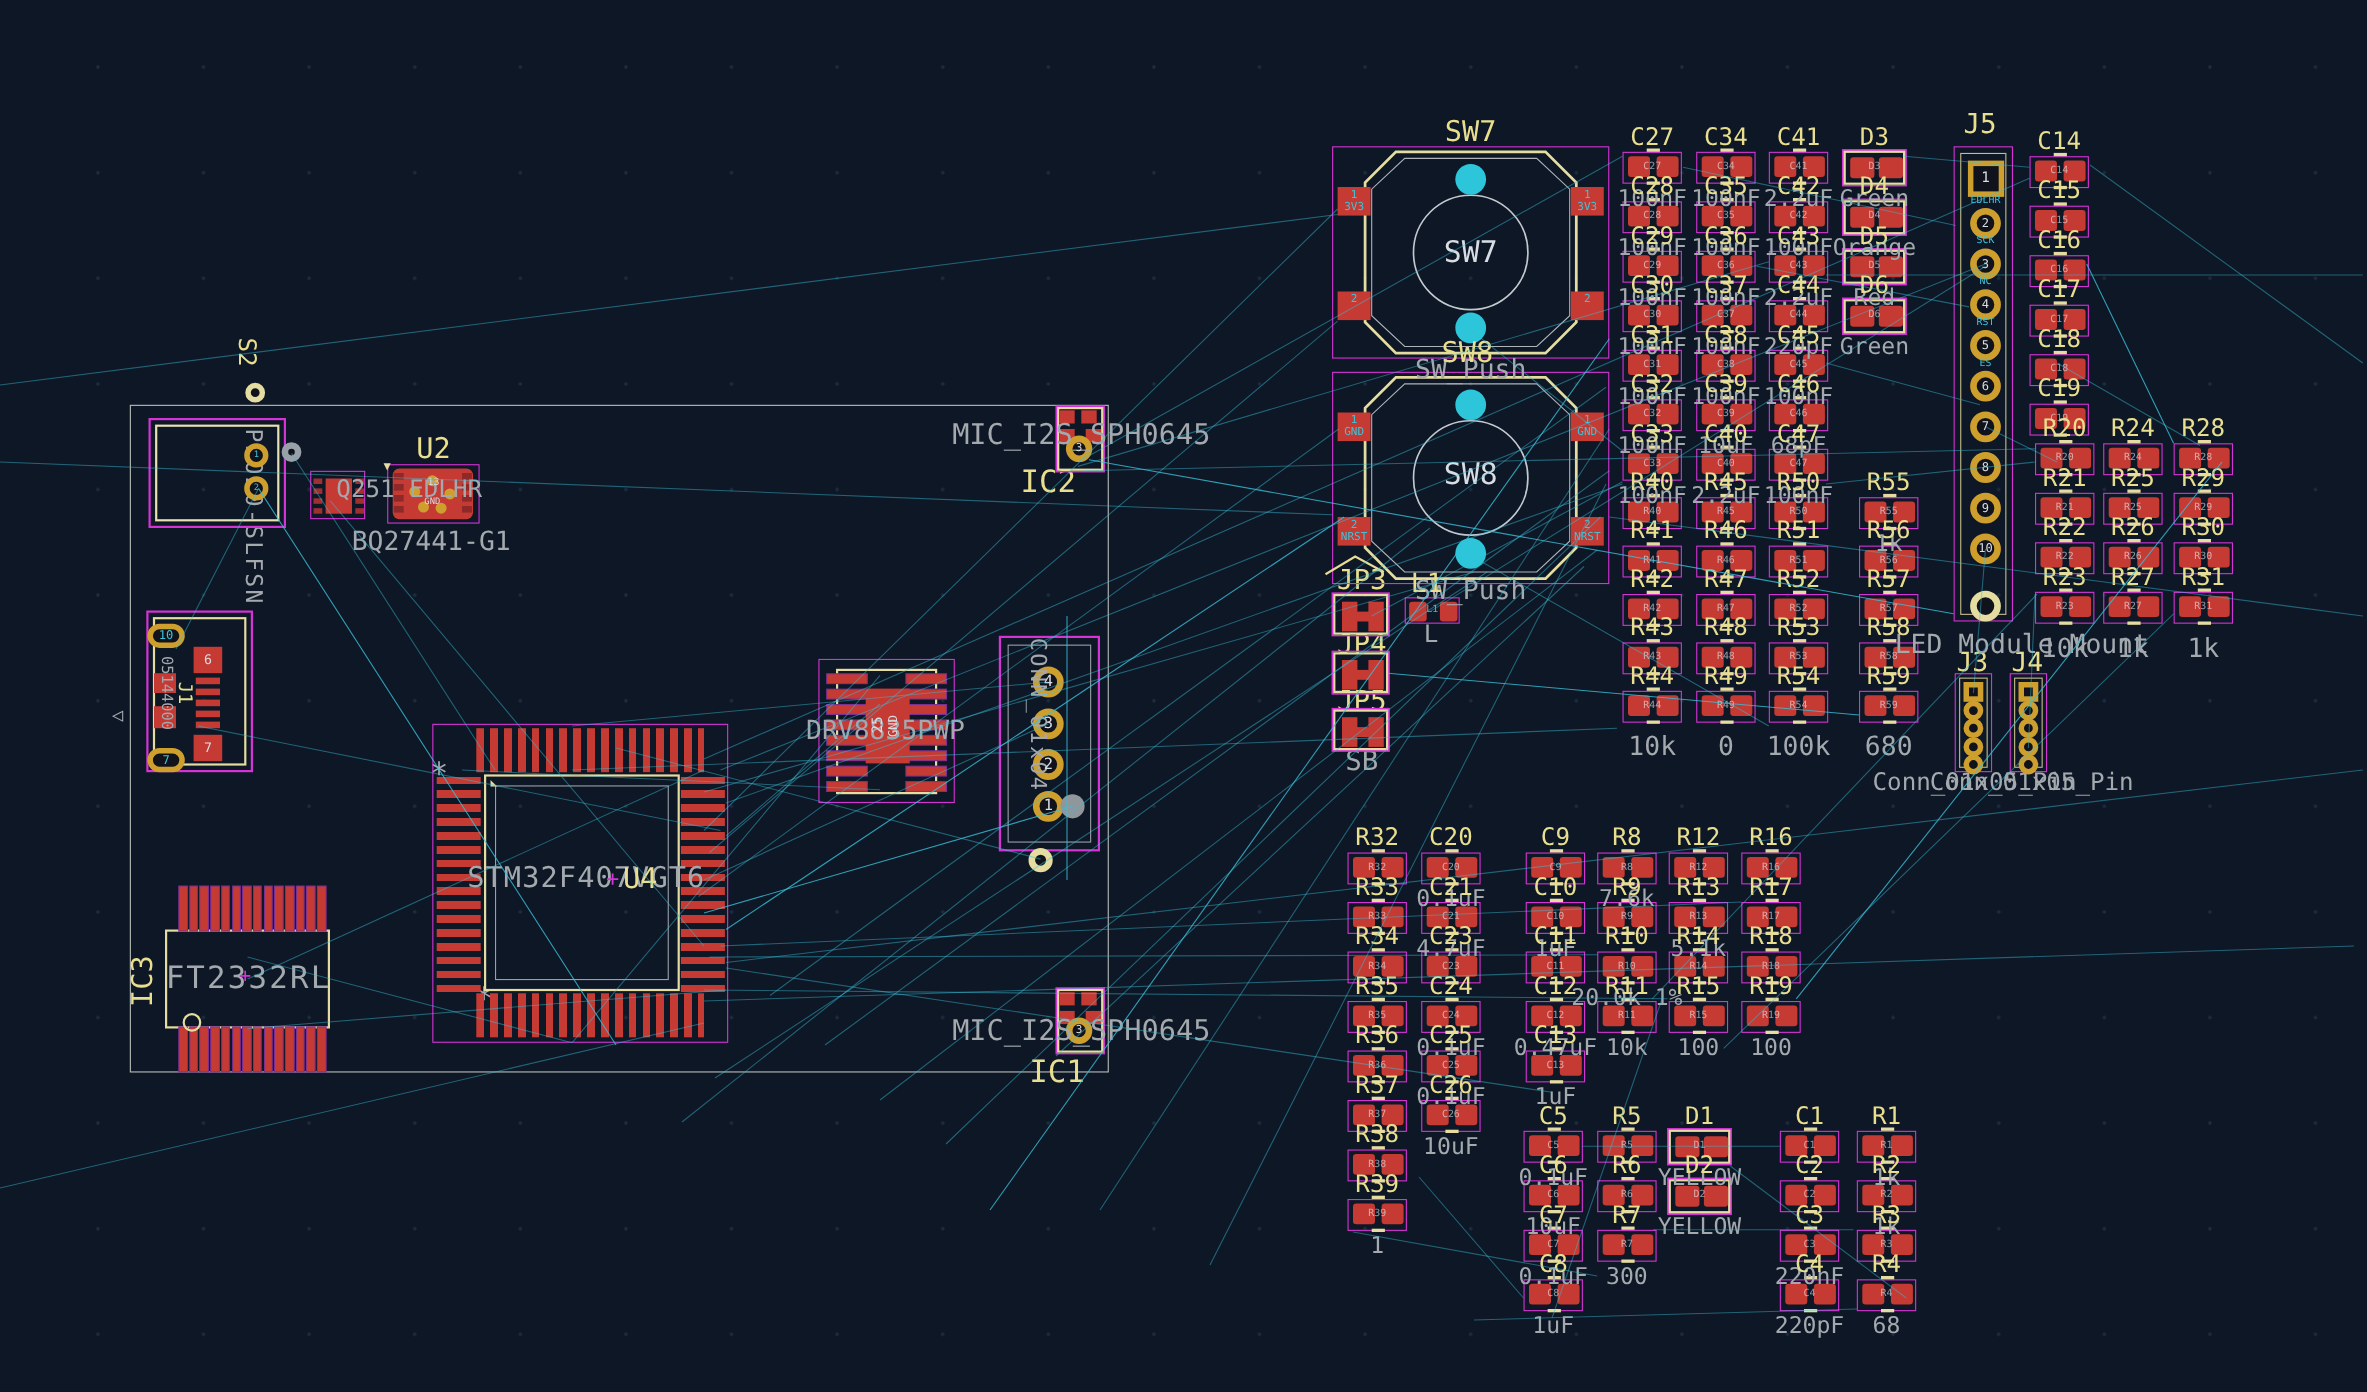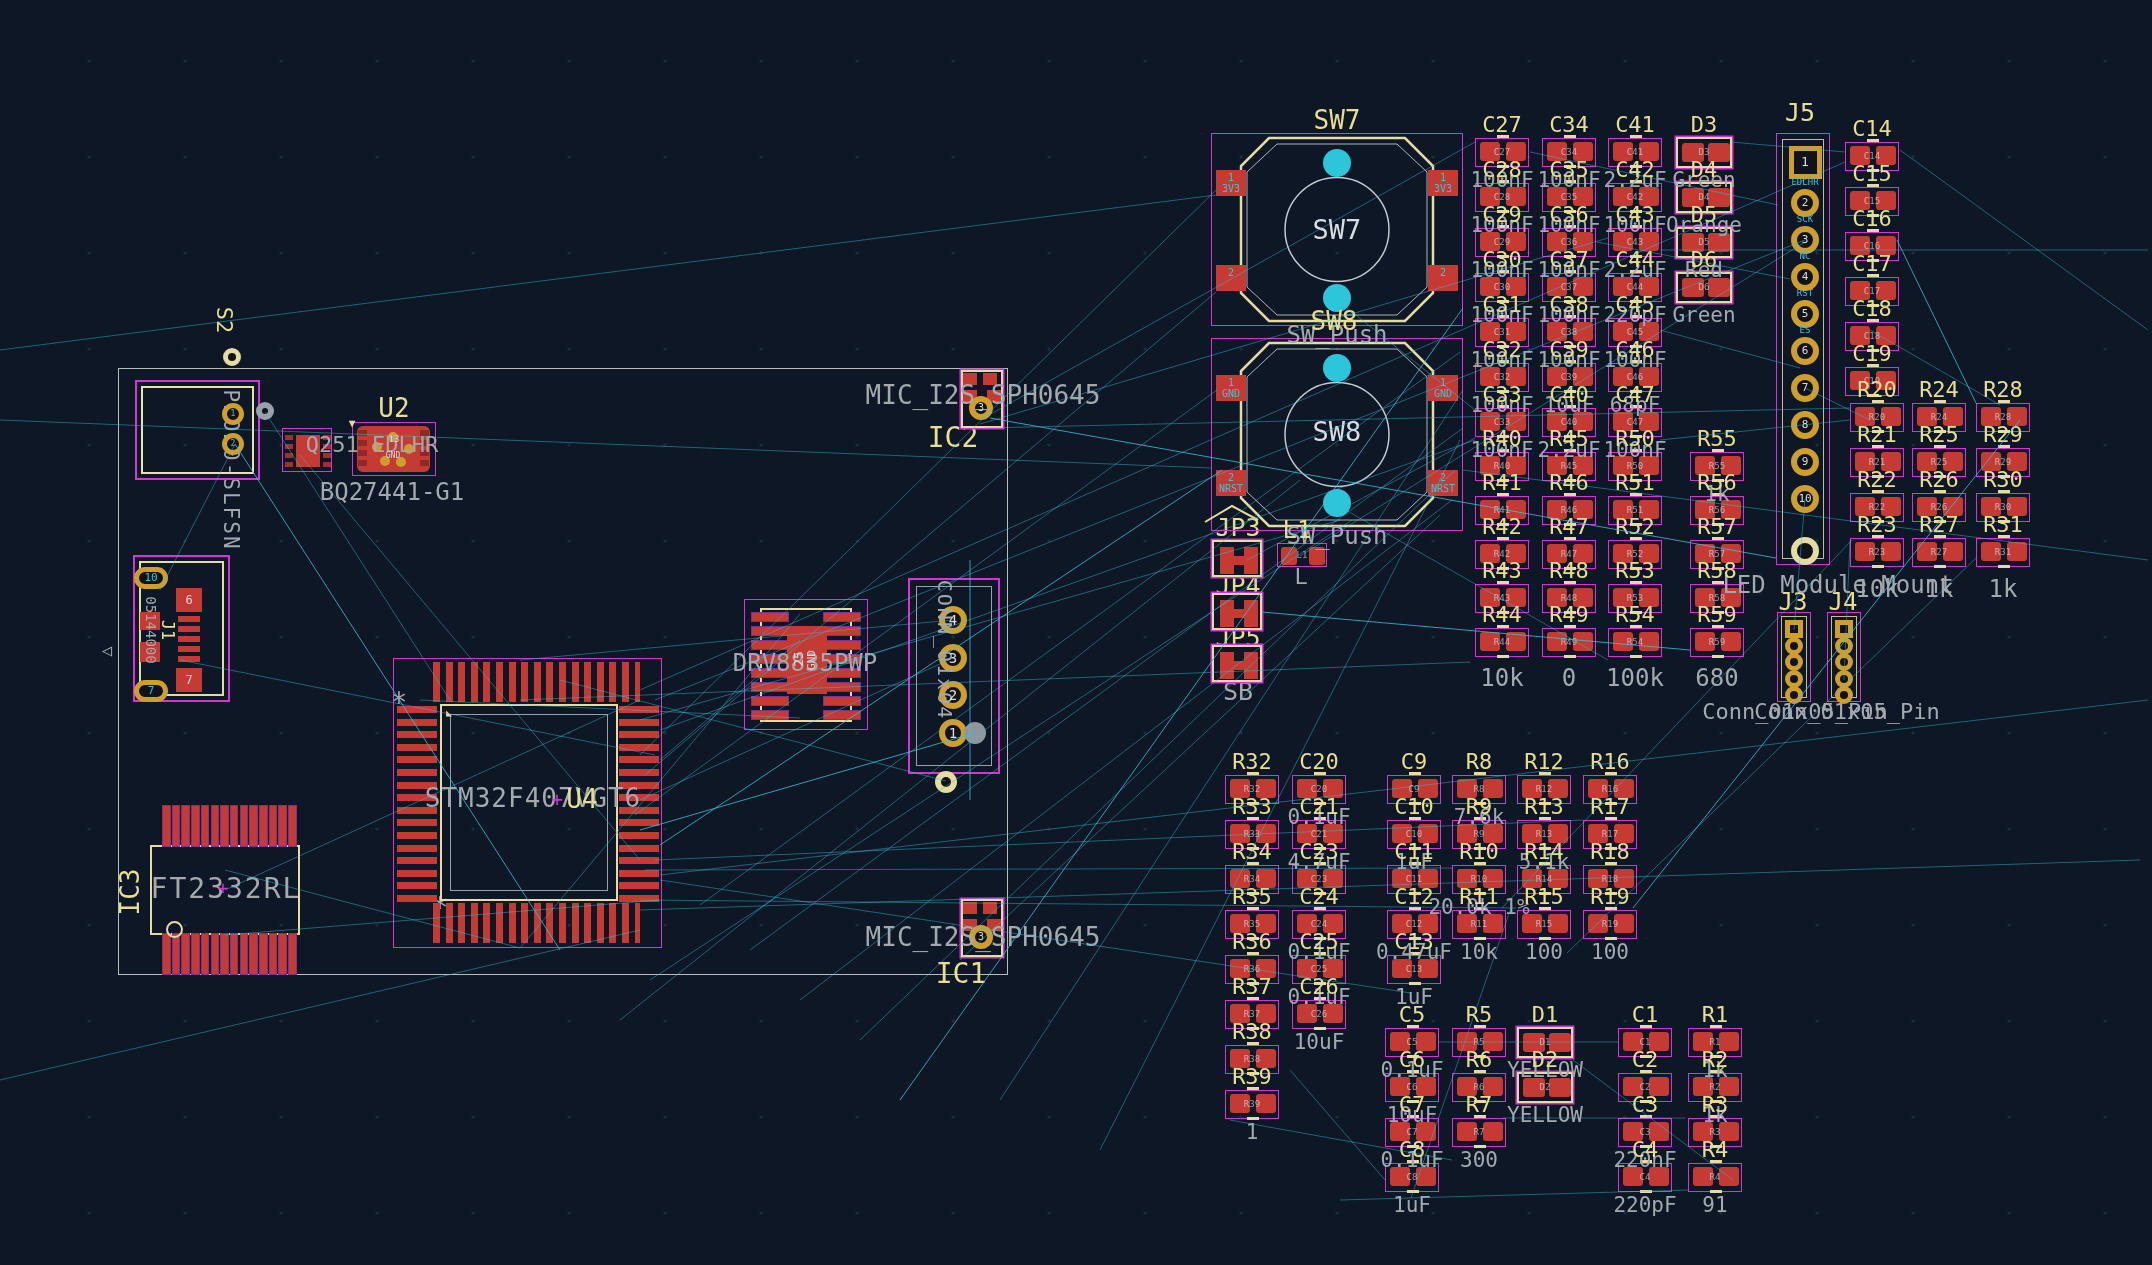--- a/index.html
+++ b/index.html
@@ -962,21 +962,21 @@
         <div class="micro" style="left: 50%; top: 50%;">R3</div>
       </div>
       <div class="t ref" style="left: 1715px; top: 1150px; font-size: 22px; z-index: 2;">R4</div>
       <div class="fp" style="left: 1688px; top: 1162.5px; width: 54px; height: 29px;">
         <div class="pad" style="left: 4px; top: 3px; width: 20px; height: 19px;"></div>
         <div class="pad" style="left: 30px; top: 3px; width: 20px; height: 19px;"></div>
         <div class="tick" style="left: 21px; top: -4px; width: 12px; height: 3px;"></div>
         <div class="tick" style="left: 21px; top: 26px; width: 12px; height: 3px;"></div>
         <div class="micro" style="left: 50%; top: 50%;">R4</div>
       </div>
-      <div class="t val" style="left: 1715px; top: 1205px; font-size: 21px; z-index: 1;">91</div>
+      <div class="t val" style="left: 1715px; top: 1205px; font-size: 21px; z-index: 1;">68</div>
       <div class="t ref" style="left: 1872px; top: 129px; font-size: 22px; z-index: 2;">C14</div>
       <div class="fp" style="left: 1845px; top: 141.5px; width: 54px; height: 29px;">
         <div class="pad" style="left: 4px; top: 3px; width: 20px; height: 19px;"></div>
         <div class="pad" style="left: 30px; top: 3px; width: 20px; height: 19px;"></div>
         <div class="tick" style="left: 21px; top: -4px; width: 12px; height: 3px;"></div>
         <div class="tick" style="left: 21px; top: 26px; width: 12px; height: 3px;"></div>
         <div class="micro" style="left: 50%; top: 50%;">C14</div>
       </div>
       <div class="t ref" style="left: 1872px; top: 174px; font-size: 22px; z-index: 2;">C15</div>
       <div class="fp" style="left: 1845px; top: 186.5px; width: 54px; height: 29px;">

